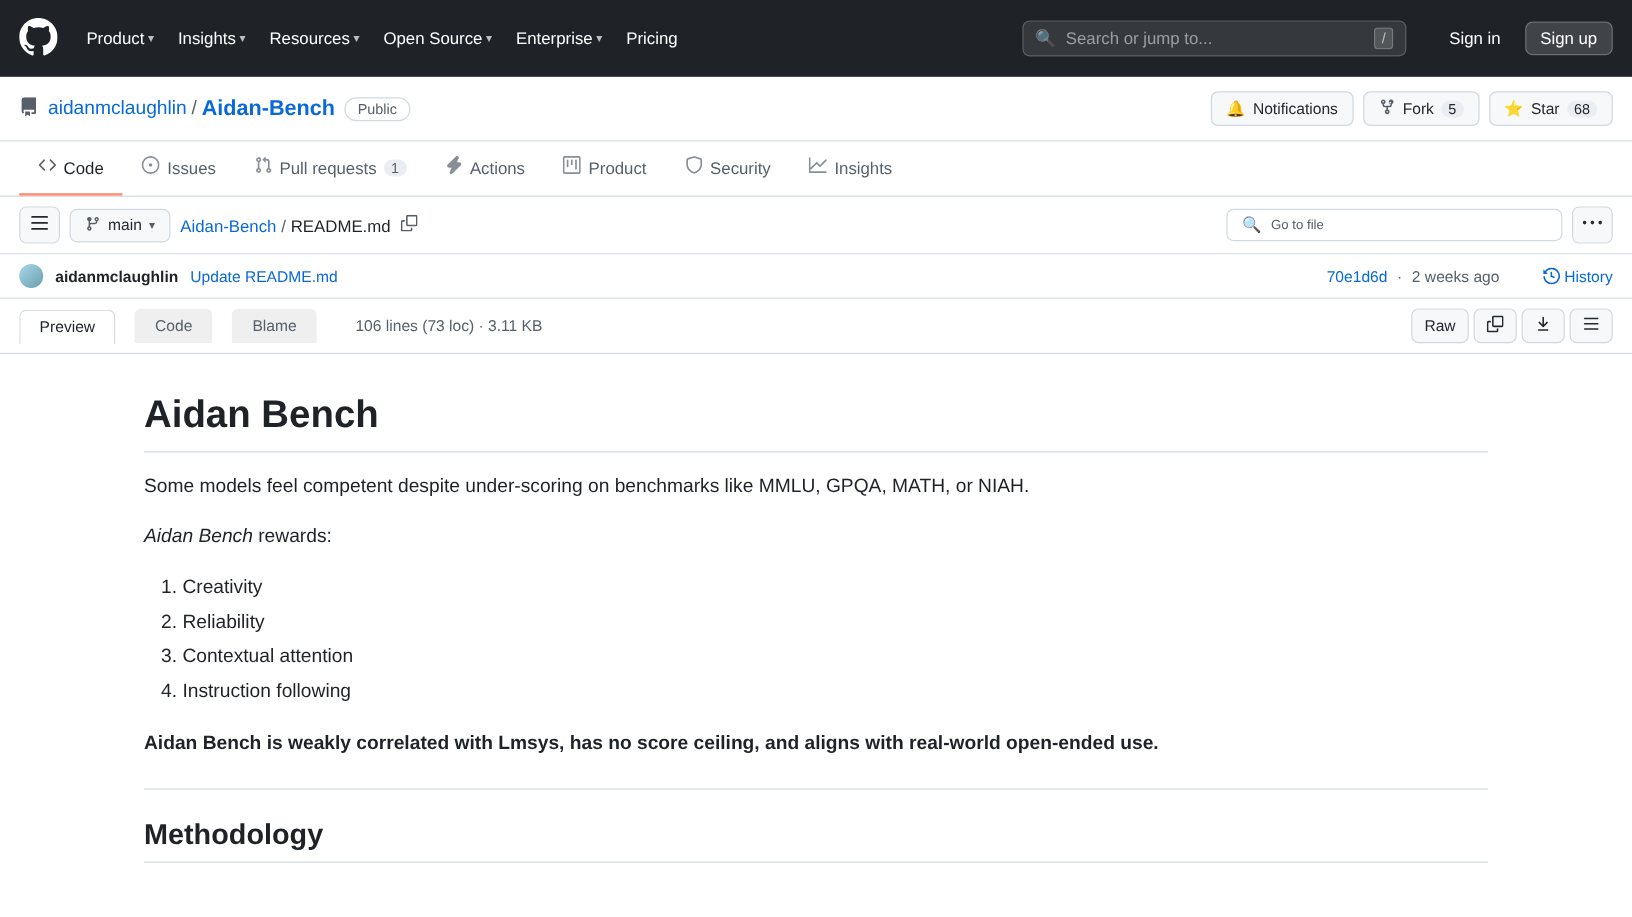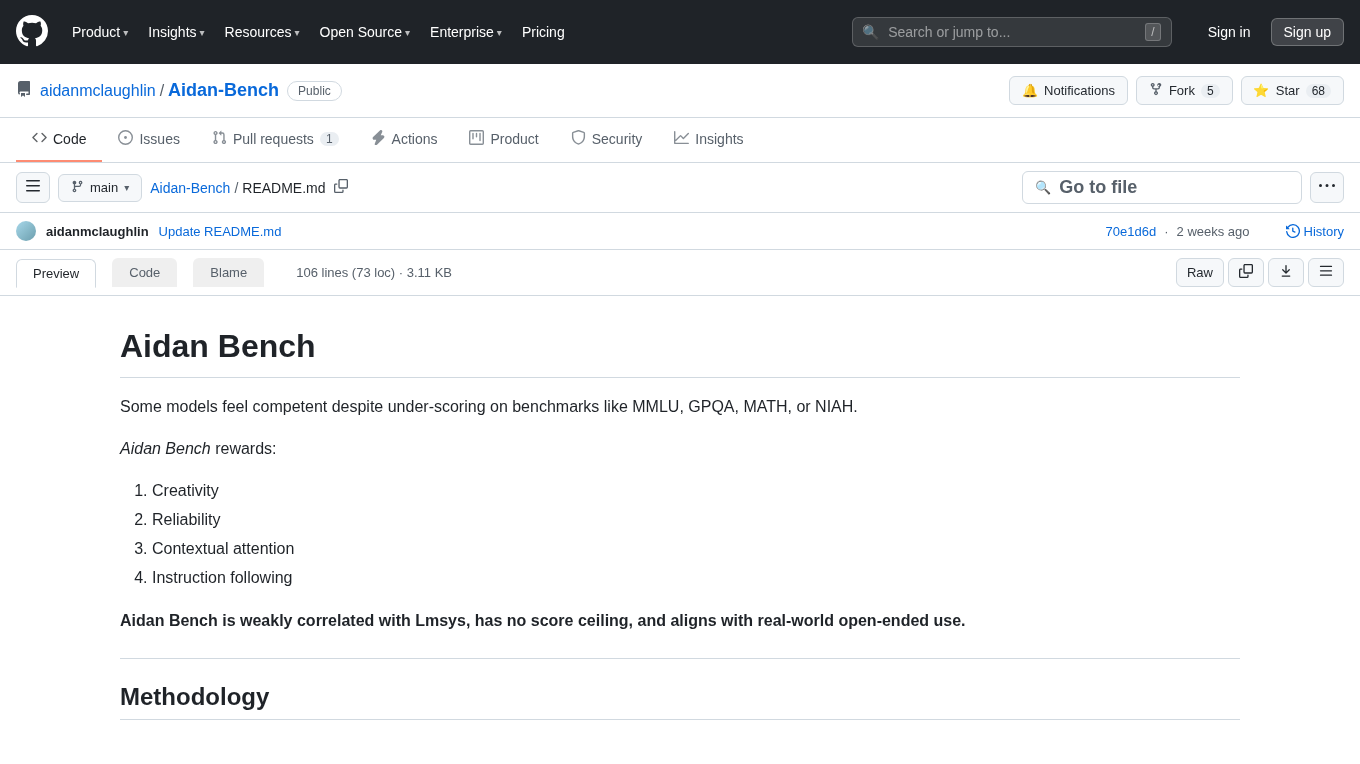--- a/index.html
+++ b/index.html
@@ -108,21 +108,21 @@
     .file-path-sep { color: #57606a; }
     .file-path-current { color: #1f2328; }
     .file-path-copy { background: none; border: none; cursor: pointer; color: #57606a; font-size: 14px; padding: 2px 4px; }
     .file-search-bar {
       margin-left: auto; display: flex; align-items: center;
       background: #fff; border: 1px solid #d1d9e0; border-radius: 6px;
       padding: 5px 12px; gap: 8px; width: 280px;
     }
     .file-search-icon { color: #57606a; font-size: 13px; }
     .file-search-bar input {
-      border: none; outline: none; font-size: 18px; color: #57606a; width: 100%; font-weight: bold;
+      border: none; outline: none; font-size: 11px; color: #57606a; width: 100%;
     }
     .file-search-bar input::placeholder { color: #57606a; }
     .more-options-btn {
       background: #f6f8fa; border: 1px solid #d1d9e0; border-radius: 6px;
       padding: 5px 8px; cursor: pointer; font-size: 14px; color: #24292f;
     }
 
     
     .commit-bar {
       display: flex; align-items: center; padding: 8px 16px;

